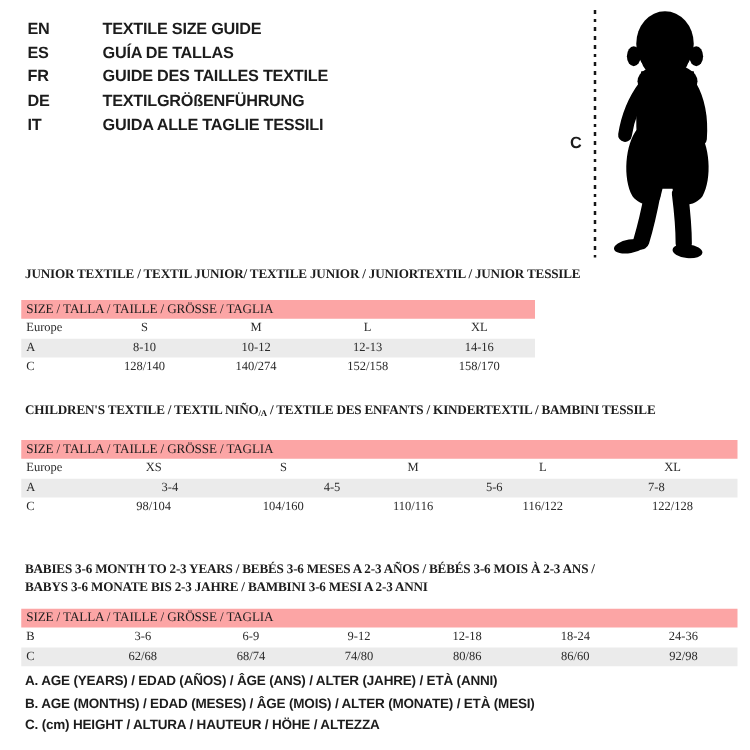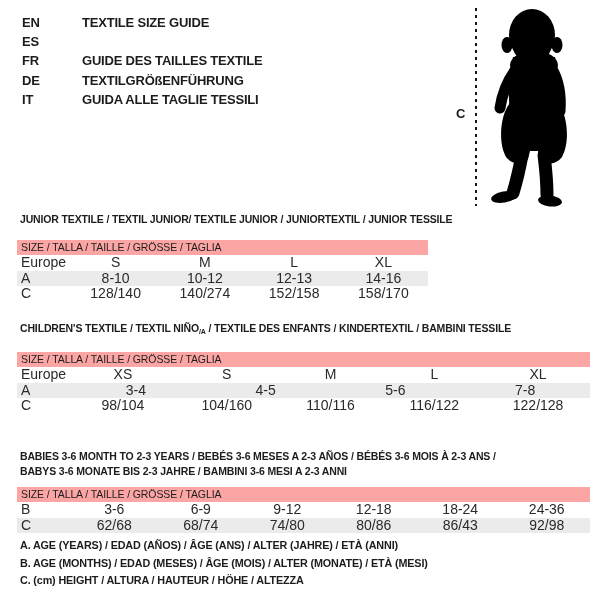--- a/index.html
+++ b/index.html
@@ -12,49 +12,50 @@
   .lang-row{display:flex;line-height:19.2px;font-size:13px;font-weight:700;letter-spacing:-0.2px;gap:23px;}
   .lang-code{width:37px;}
   
   .figure-line{
     position:absolute;left:475px;top:8px;width:2px;height:198px;
     background:repeating-linear-gradient(to bottom,#161616 0 3px,transparent 3px 7px);
   }
   .figure-label{position:absolute;left:456px;top:106px;font-size:13px;font-weight:700;}
   .figure-svg{position:absolute;left:480px;top:5px;}
   
-  .tbl{position:absolute;left:17px;}
+  .tbl{position:absolute;left:17px;font-family:Liberation Serif, serif;}
   .t1{top:213px;width:411px;}
   .t2{top:322px;width:573px;}
   .t3{top:449px;width:573px;}
   .tbl-title{margin:0 0 14px 3px;font-size:10.5px;font-weight:700;letter-spacing:-0.15px;line-height:13px;white-space:nowrap;}
   .t3 .tbl-title{margin-bottom:9px;line-height:14.5px;}
   .tline{display:block;}
   .sub{font-size:7px;vertical-align:-2px;}
   .size-bar{height:15px;line-height:15px;background:#fca5a5;font-size:10.5px;padding-left:4px;color:#1d1d1d;letter-spacing:-0.1px;}
-  .t-row{display:flex;height:15.5px;line-height:15.5px;font-size:14px;color:#2a2a2a;}
+  .t-row{display:flex;height:15.5px;line-height:15.5px;font-size:10px;color:#2a2a2a;}
   .rows .t-row:nth-child(even){background:#ebebeb;}
   .cell{flex:1;text-align:center;}
   .cell.lbl{flex:0 0 50px;text-align:left;padding-left:4px;}
   
   .notes{position:absolute;left:20px;top:537px;}
   .note-line{font-size:10.8px;font-weight:700;line-height:17.5px;letter-spacing:-0.15px;white-space:nowrap;}
 </style>
 </head>
 <body>
 
 <div class="canvas">
 
   <div class="lang-block">
     <div class="lang-row">
       <span class="lang-code">EN</span>
       <span class="lang-text">TEXTILE SIZE GUIDE</span>
     </div>
     <div class="lang-row">
       <span class="lang-code">ES</span>
+      <span class="lang-text">GUÍA DE TALLAS</span>
     </div>
     <div class="lang-row">
       <span class="lang-code">FR</span>
       <span class="lang-text">GUIDE DES TAILLES TEXTILE</span>
     </div>
     <div class="lang-row">
       <span class="lang-code">DE</span>
       <span class="lang-text">TEXTILGRÖßENFÜHRUNG</span>
     </div>
     <div class="lang-row">
@@ -156,21 +157,21 @@
         <span class="cell">12-18</span>
         <span class="cell">18-24</span>
         <span class="cell">24-36</span>
       </div>
       <div class="t-row">
         <span class="cell lbl">C</span>
         <span class="cell">62/68</span>
         <span class="cell">68/74</span>
         <span class="cell">74/80</span>
         <span class="cell">80/86</span>
-        <span class="cell">86/43</span>
+        <span class="cell">86/60</span>
         <span class="cell">92/98</span>
       </div>
     </div>
   </section>
 
   <div class="notes">
     <div class="note-line">A. AGE (YEARS) / EDAD (AÑOS) / ÂGE (ANS) / ALTER (JAHRE) / ETÀ (ANNI)</div>
     <div class="note-line">B. AGE (MONTHS) / EDAD (MESES) / ÂGE (MOIS) / ALTER (MONATE) / ETÀ (MESI)</div>
     <div class="note-line">C. (cm) HEIGHT / ALTURA / HAUTEUR / HÖHE / ALTEZZA</div>
   </div>

